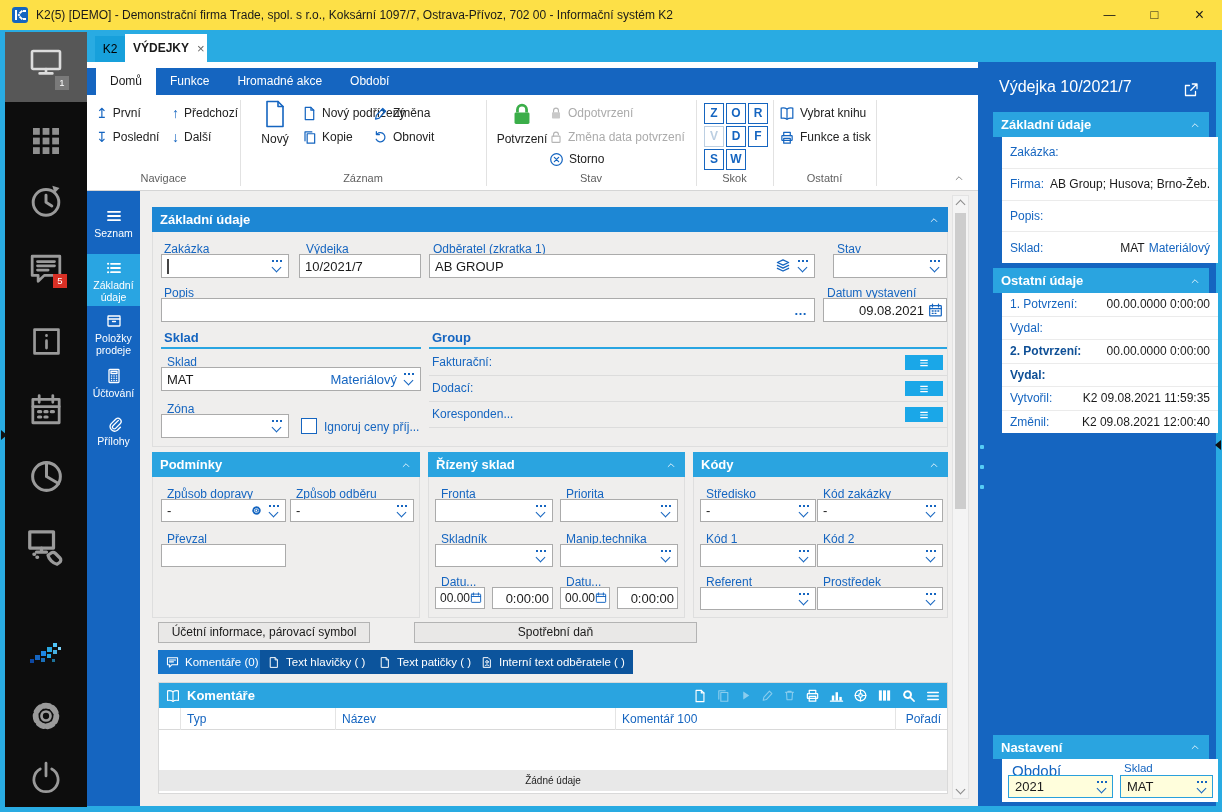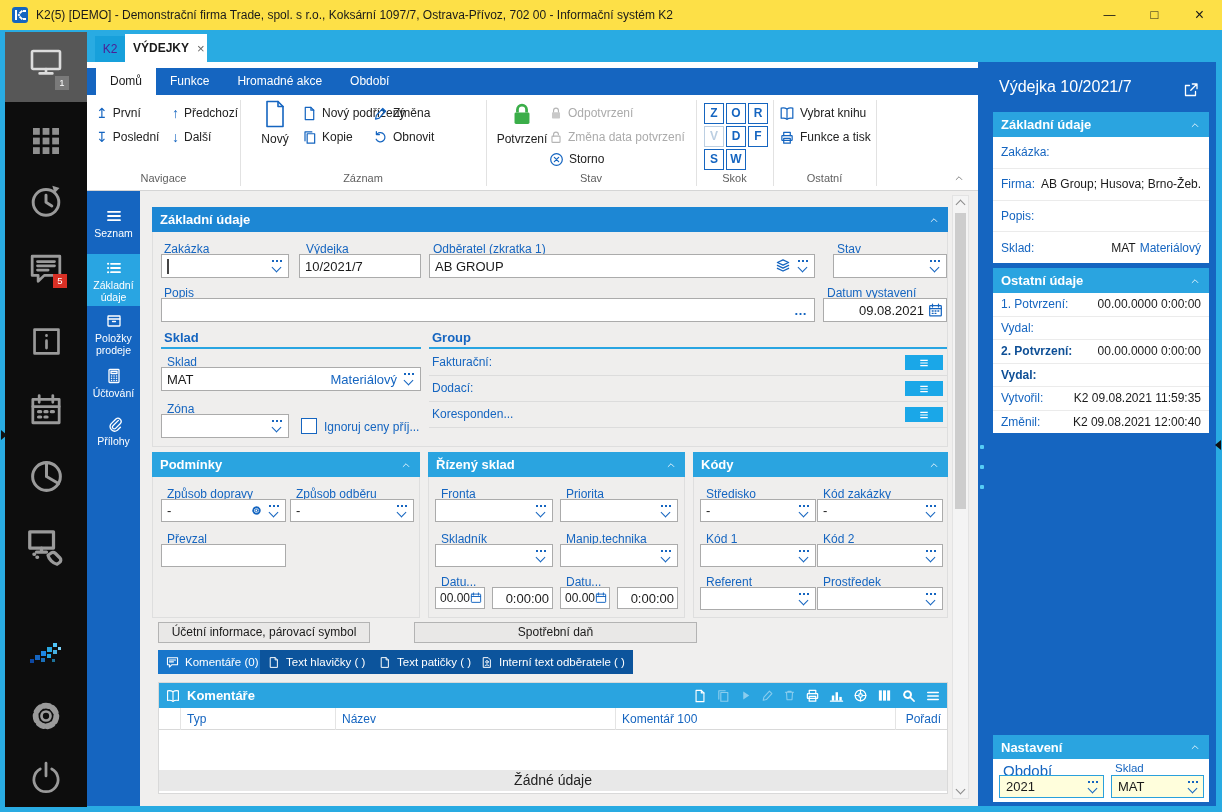--- a/index.html
+++ b/index.html
@@ -23,21 +23,21 @@
 
 .appframe{position:absolute;left:0;top:30px;width:1222px;height:782px;background:#29ABE2}
 
 
 .sidebar{position:absolute;left:5px;top:2px;width:82px;height:775px;background:#0d0d0d}
 .sb-active{position:absolute;left:0;top:0;width:82px;height:70px;background:#575757}
 .sb-item{position:absolute;left:0;width:82px;display:flex;justify-content:center;color:#9a9a9a}
 .sb-badge{position:absolute;font-size:9.5px;color:#fff;min-width:14px;height:14px;line-height:14px;text-align:center}
 
 
-.tab-k2{position:absolute;left:95px;top:6px;width:30px;height:26px;background:#17A0DB;color:#4c1d95;font-size:12px;text-align:center;line-height:26px}
+.tab-k2{position:absolute;left:95px;top:6px;width:30px;height:26px;background:#17A0DB;color:#000000;font-size:12px;text-align:center;line-height:26px}
 .tab-active{position:absolute;left:125px;top:4px;width:82px;height:28px;background:#fff;display:flex;align-items:center;gap:8px;padding:0 8px;font-weight:bold;font-size:12px}
 .tab-close{color:#666;font-weight:normal;font-size:13px}
 
 
 .main{position:absolute;left:87px;top:32px;width:891px;height:744px;background:#F0EFEE}
 .main-top{position:absolute;left:0;top:0;width:891px;height:6px;background:#fff}
 .rtabs{position:absolute;left:0;top:6px;width:891px;height:27px;background:#1565C0;display:flex;padding-left:9px}
 .rtab{padding:0 14px;line-height:27px;color:#fff;font-size:12px}
 .rtab.on{background:#fff;color:#1a1a1a}
 .ribbon{position:absolute;left:0;top:33px;width:891px;height:96px;background:#fff;border-bottom:1px solid #D5D5D5}
@@ -81,36 +81,36 @@
 .btab{position:absolute;height:24px;display:flex;align-items:center;gap:6px;padding:6px 8px;color:#fff;font-size:11.5px;background:#0C549C;white-space:nowrap}
 .btab.on{background:#1876CB}
 .chev{color:#fff}
 
 .cmt{position:absolute;background:#fff;border:1px solid #D9D9D9}
 .chdr{position:absolute;left:0;top:0;width:100%;height:25px;background:#2AA4E0;color:#fff;display:flex;align-items:center;padding:0 6px;gap:6px;font-weight:bold;font-size:13px}
 .tbar{margin-left:auto;display:flex;align-items:center;gap:9px;color:#fff}
 .tbar .dim{opacity:.45}
 .colhdr{position:absolute;left:0;top:25px;width:100%;height:22px;background:#fff;border-bottom:1px solid #D9D9D9}
 .colcell{position:absolute;top:0;height:22px;border-right:1px solid #E4E4E4;color:#1565C0;font-size:12px;line-height:22px;padding:0 6px;white-space:nowrap;overflow:hidden}
-.emptyband{position:absolute;background:#E8E8E8;text-align:center;color:#222;font-size:14px}
+.emptyband{position:absolute;background:#E8E8E8;text-align:center;color:#222;font-size:10px}
 
 .sbar{position:absolute;width:17px;background:#F4F4F4;border:1px solid #E3E3E3}
 .sthumb{position:absolute;left:2px;width:11px;background:#CDCDCD}
 .sar{position:absolute;left:4px;width:7px;height:7px;border-left:1.6px solid #8a8a8a;border-top:1.6px solid #8a8a8a}
 .sar.up{transform:rotate(45deg)}
 .sar.dn{transform:rotate(225deg)}
 
 
 .split{position:absolute;left:978px;top:32px;width:7px;height:744px;background:#1565C0}
 .sdot{position:absolute;left:1.5px;width:4px;height:4px;background:#55CCF5;border-radius:1px}
 .rp{position:absolute;left:985px;top:32px;width:231px;height:744px;background:#1565C0}
 .rp-title{position:absolute;left:14px;top:16px;font-size:16px;color:#fff;white-space:nowrap}
 .rsec-h{position:absolute;left:8px;width:216px;height:25px;background:#2AA4E0;color:#fff;font-weight:bold;font-size:13px;display:flex;align-items:center;padding:0 8px}
 .rsec-h .sp{flex:1}
-.rsec-b{position:absolute;left:8px;width:216px;background:#fff;display:flex;flex-direction:column}
+.rsec-b{position:absolute;left:17px;width:216px;background:#fff;display:flex;flex-direction:column}
 .rrow{flex:1;display:flex;align-items:center;padding:0 8px;border-bottom:1px solid #EBEBEB;font-size:12px;white-space:nowrap;overflow:hidden}
 .rrow:last-child{border-bottom:none}
 .rlbl{color:#1565C0;flex:none}
 .rlbl.b{font-weight:bold;color:#0E4F96}
 .rval{color:#1a1a1a;margin-left:6px;overflow:hidden;white-space:nowrap}
 .rrow .sp{flex:1}
 .yfld{position:absolute;height:23px;background:#FFFEDC;border:1px solid #2AA0DC;display:flex;align-items:center;padding:0 2px 0 6px;font-size:13px}
 .yfld .val{flex:1}
 .tri-r{position:absolute;width:0;height:0;border-top:5px solid transparent;border-bottom:5px solid transparent;border-left:6px solid #111}
 .tri-l{position:absolute;width:0;height:0;border-top:5px solid transparent;border-bottom:5px solid transparent;border-right:6px solid #111}

